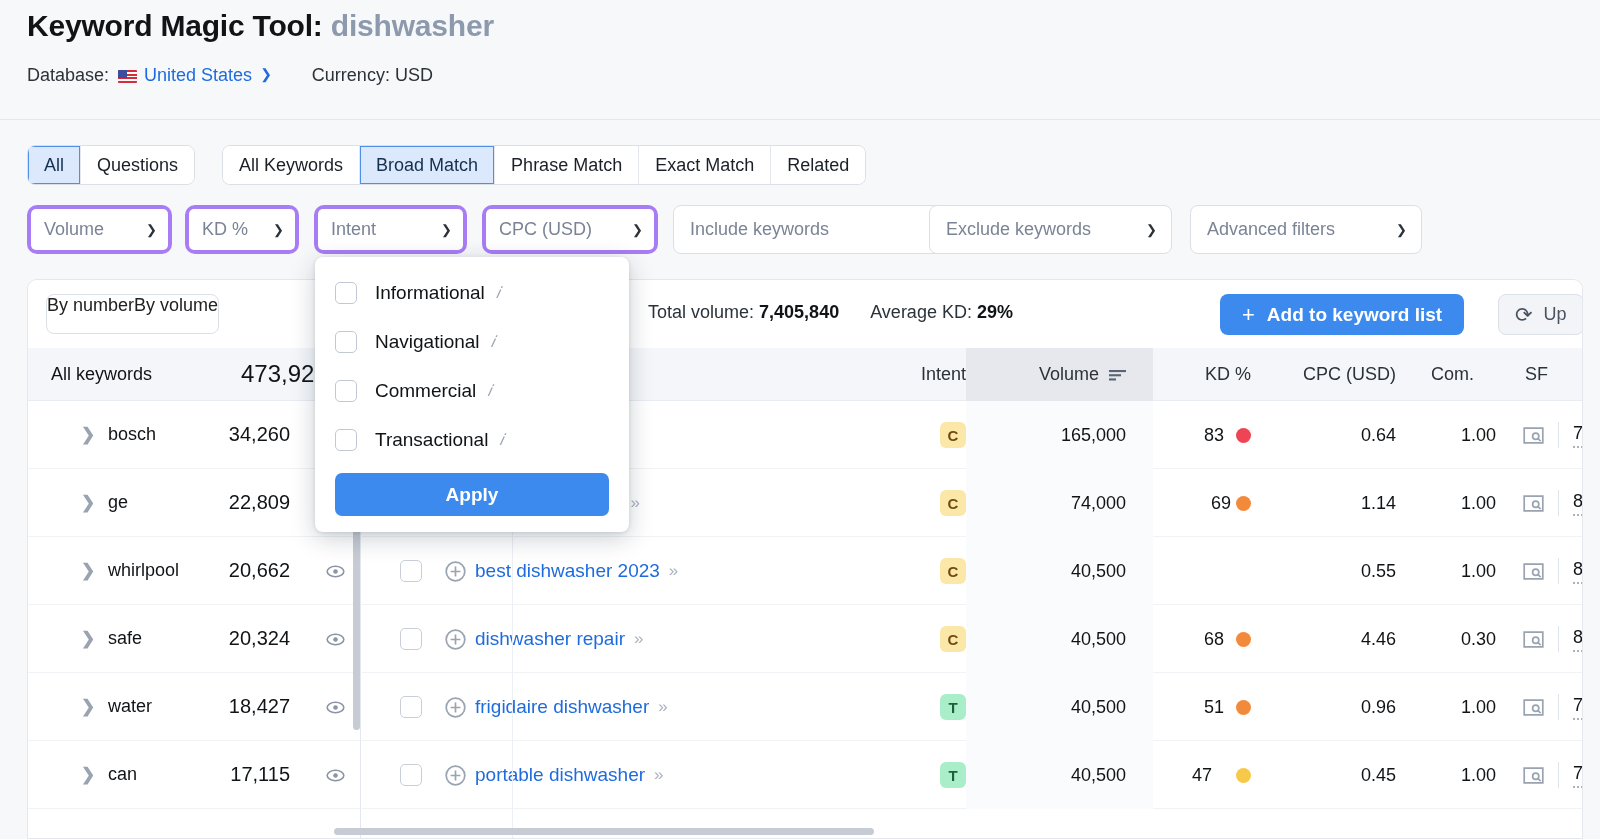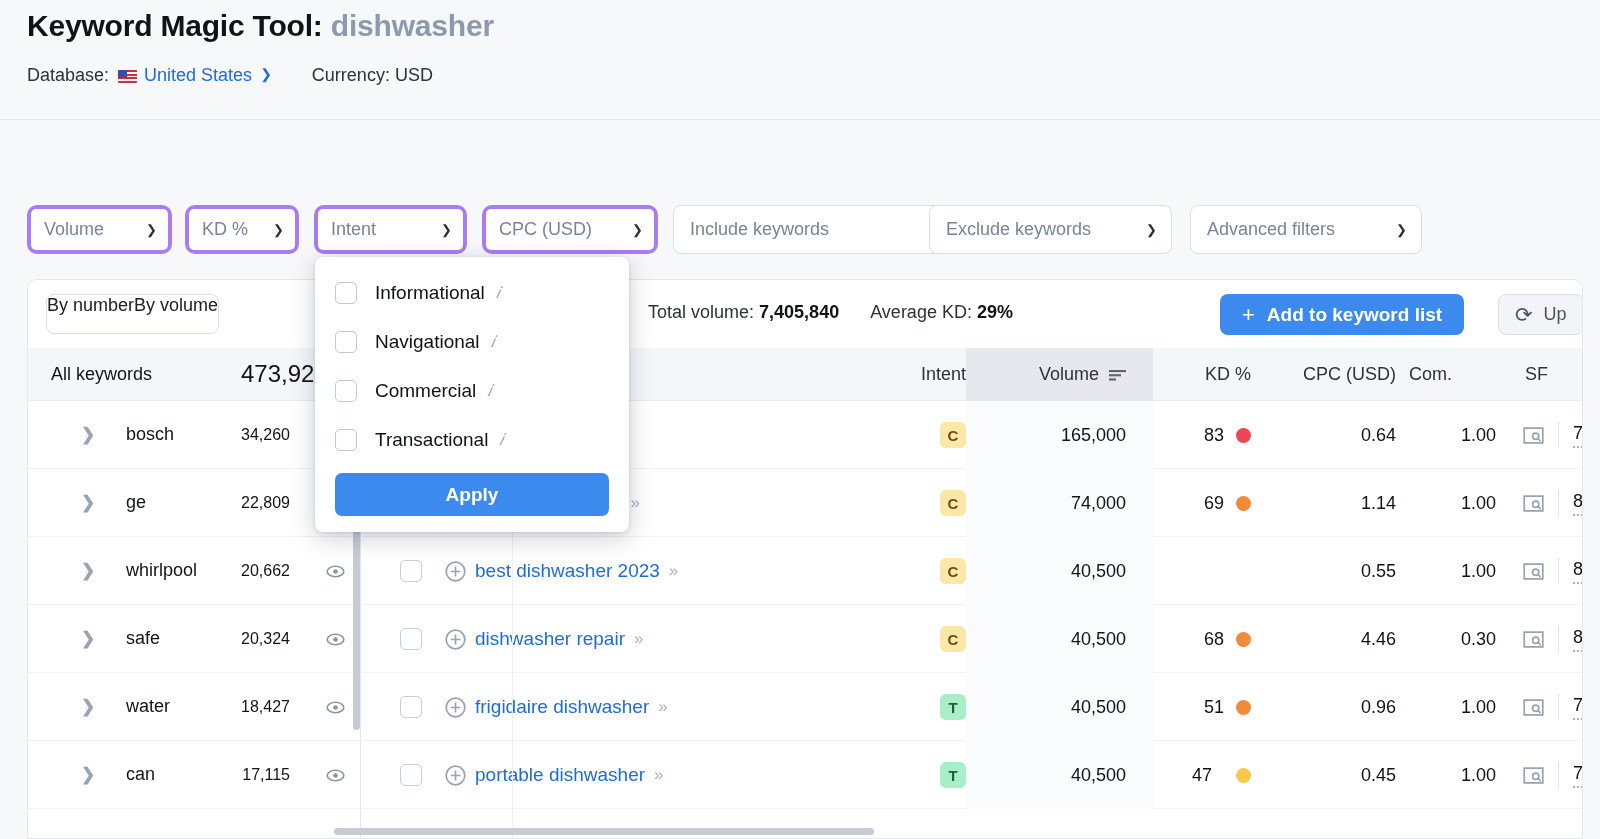--- a/index.html
+++ b/index.html
@@ -80,22 +80,22 @@
   .upd-btn { position: absolute; left: 1470px; top: 14px; height: 41px; display: flex; align-items: center; gap: 11px; padding: 0 16px;
              background: #f2f4f7; border: 1px solid #dbdfe6; border-radius: 8px; font-size: 18px; color: #4a5260; cursor: pointer; white-space: nowrap; }
 
   
   .sidebar { position: absolute; left: 0; top: 68px; width: 333px; height: 492px; border-right: 1px solid #e4e7ed; background: #fff; }
   .sb-head { height: 53px; display: flex; align-items: center; background: #f4f6f9; border-bottom: 1px solid #e9ecf1; }
   .sb-head .name { margin-left: 23px; font-size: 18px; color: #111417; }
   .sb-head .num { position: absolute; left: 213px; font-size: 24px; color: #111417; }
   .sb-row { position: relative; height: 68px; display: flex; align-items: center; border-bottom: 1px solid #f0f2f5; }
   .sb-row .caret { position: absolute; left: 53px; color: #9aa3b0; font-size: 17px; font-weight: bold; }
-  .sb-row .name { position: absolute; left: 80px; font-size: 18px; color: #111417; margin-left: 18px; }
-  .sb-row .num { position: absolute; left: 150px; width: 112px; text-align: right; font-size: 16px; color: #111417; }
+  .sb-row .name { position: absolute; left: 80px; font-size: 18px; color: #111417; }
+  .sb-row .num { position: absolute; left: 150px; width: 112px; text-align: right; font-size: 20px; color: #111417; }
   .eye { position: absolute; left: 298px; width: 19px; height: 19px; }
   .sb-scroll { position: absolute; left: 325px; top: 136px; width: 7px; height: 246px; background: #c6cbd4; border-radius: 4px; }
 
   
   .table { position: absolute; left: 334px; top: 68px; width: 1222px; height: 492px; background: #fff; overflow: hidden; }
   .th { position: absolute; top: 0; height: 53px; display: flex; align-items: center; font-size: 18px; color: #2b3238; }
   .th.sorted { background: #e6e8ee; }
   .thead { position: relative; height: 53px; border-bottom: 1px solid #e9ecf1; background: #f4f6f9; }
   .tr { position: relative; height: 68px; border-bottom: 1px solid #f0f2f5; }
   .cell { position: absolute; top: 0; height: 68px; display: flex; align-items: center; font-size: 18px; color: #111417; }
@@ -128,20 +128,38 @@
     <div class="meta-row">
       <span class="meta-label">Database:</span>
       <span class="flag"></span>
       <span class="db-link">United States</span>
       <span class="chev-blue">❯</span>
       <span class="currency">Currency: USD</span>
     </div>
   </div>
   <div class="header-divider"></div>
 
+  <div class="tabrow">
+    <div class="seg" id="seg-scope">
+      <div class="seg-btn active">All</div>
+      <div class="seg-btn">Questions</div>
+    </div>
+    <div class="seg" id="seg-match">
+      <div class="seg-btn">All Keywords</div>
+      <div class="seg-btn active">Broad Match</div>
+      <div class="seg-btn">Phrase Match</div>
+      <div class="seg-btn">Exact Match</div>
+      <div class="seg-btn">Related</div>
+    </div>
+    <div class="lang-btn">
+      <span>Languages</span>
+      <span class="beta">beta</span>
+      <span class="chev">❯</span>
+    </div>
+  </div>
 
   <div class="filterrow">
     <div class="f-hl" style="left:27px; width:145px;">
       <div class="f-inner">
           <span>Volume</span>
           <span class="chev">❯</span>
         </div>
     </div>
     <div class="f-hl" style="left:185px; width:114px;">
       <div class="f-inner">
@@ -274,21 +292,21 @@
               <rect x="0" y="6.2" width="12" height="2.1" fill="#5b6472"></rect>
               <rect x="0" y="10.4" width="7" height="2.1" fill="#5b6472"></rect>
             </svg>
         </div>
         <div class="th" style="left:791px; width:120px; justify-content:flex-end; padding-right:22px;">
           <span>KD %</span>
         </div>
         <div class="th" style="left:911px; width:136px; justify-content:flex-end; padding-right:13px;">
           <span>CPC (USD)</span>
         </div>
-        <div class="th" style="left:1047px; width:103px; justify-content:flex-start; padding-right:16px;">
+        <div class="th" style="left:1047px; width:103px; justify-content:center; padding-right:16px;">
           <span>Com.</span>
         </div>
         <div class="th" style="left:1150px; width:72px; justify-content:flex-start; padding-left:13px;">
           <span>SF</span>
         </div>
       </div>
 
       <div class="tr">
         <div class="row-cb"></div>
         <div class="kw-cell">
@@ -331,21 +349,21 @@
         <div class="kw-cell" style="left:232px;">
           <span class="kw-link">her</span>
           <span class="chevs">»</span>
         </div>
         <div class="cell" style="left:504px; width:100px; justify-content:flex-end;">
           <span class="intent-badge ib-C">C</span>
         </div>
         <div class="cell vol-col" style="left:604px; width:187px; justify-content:flex-end; padding-right:27px;">
           <span>74,000</span>
         </div>
-        <div class="cell" style="left:791px; width:120px; justify-content:flex-end; padding-right:22px; gap:12px;">
+        <div class="cell" style="left:791px; width:120px; justify-content:flex-end; padding-right:22px; gap:5px;">
           <span>69</span>
           <span class="dot" style="background:#f28a3c"></span>
         </div>
         <div class="cell" style="left:911px; width:136px; justify-content:flex-end; padding-right:13px;">
           <span>1.14</span>
         </div>
         <div class="cell" style="left:1047px; width:103px; justify-content:flex-end; padding-right:16px;">
           <span>1.00</span>
         </div>
         <div class="cell sf-cell" style="left:1150px; width:72px; padding-left:11px;">

